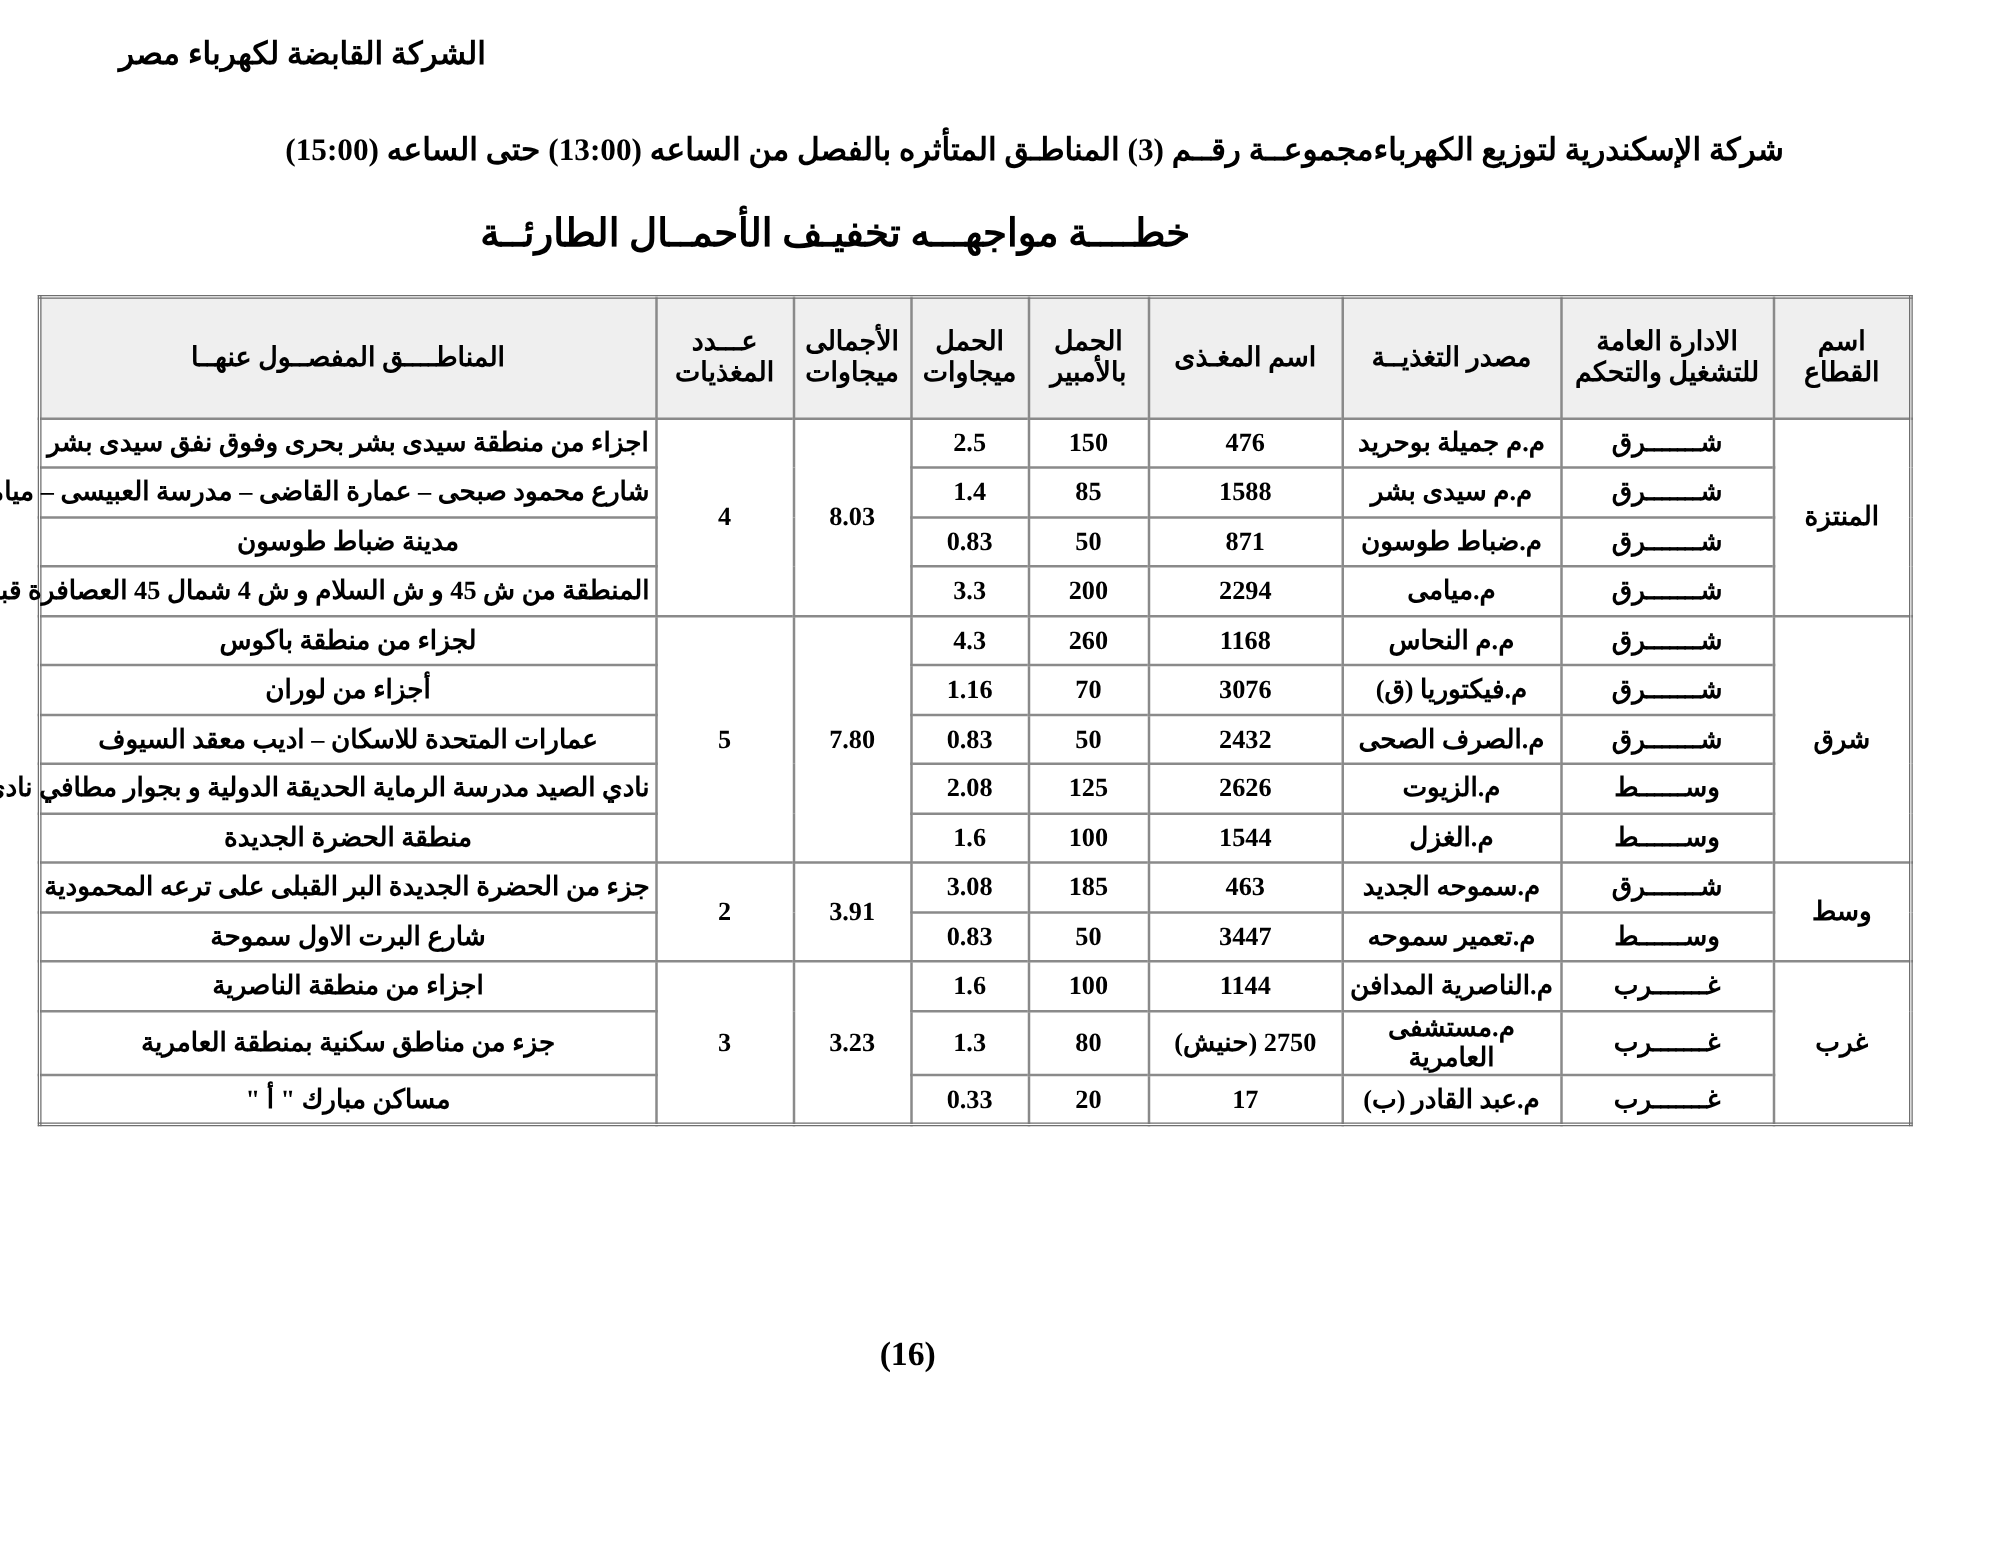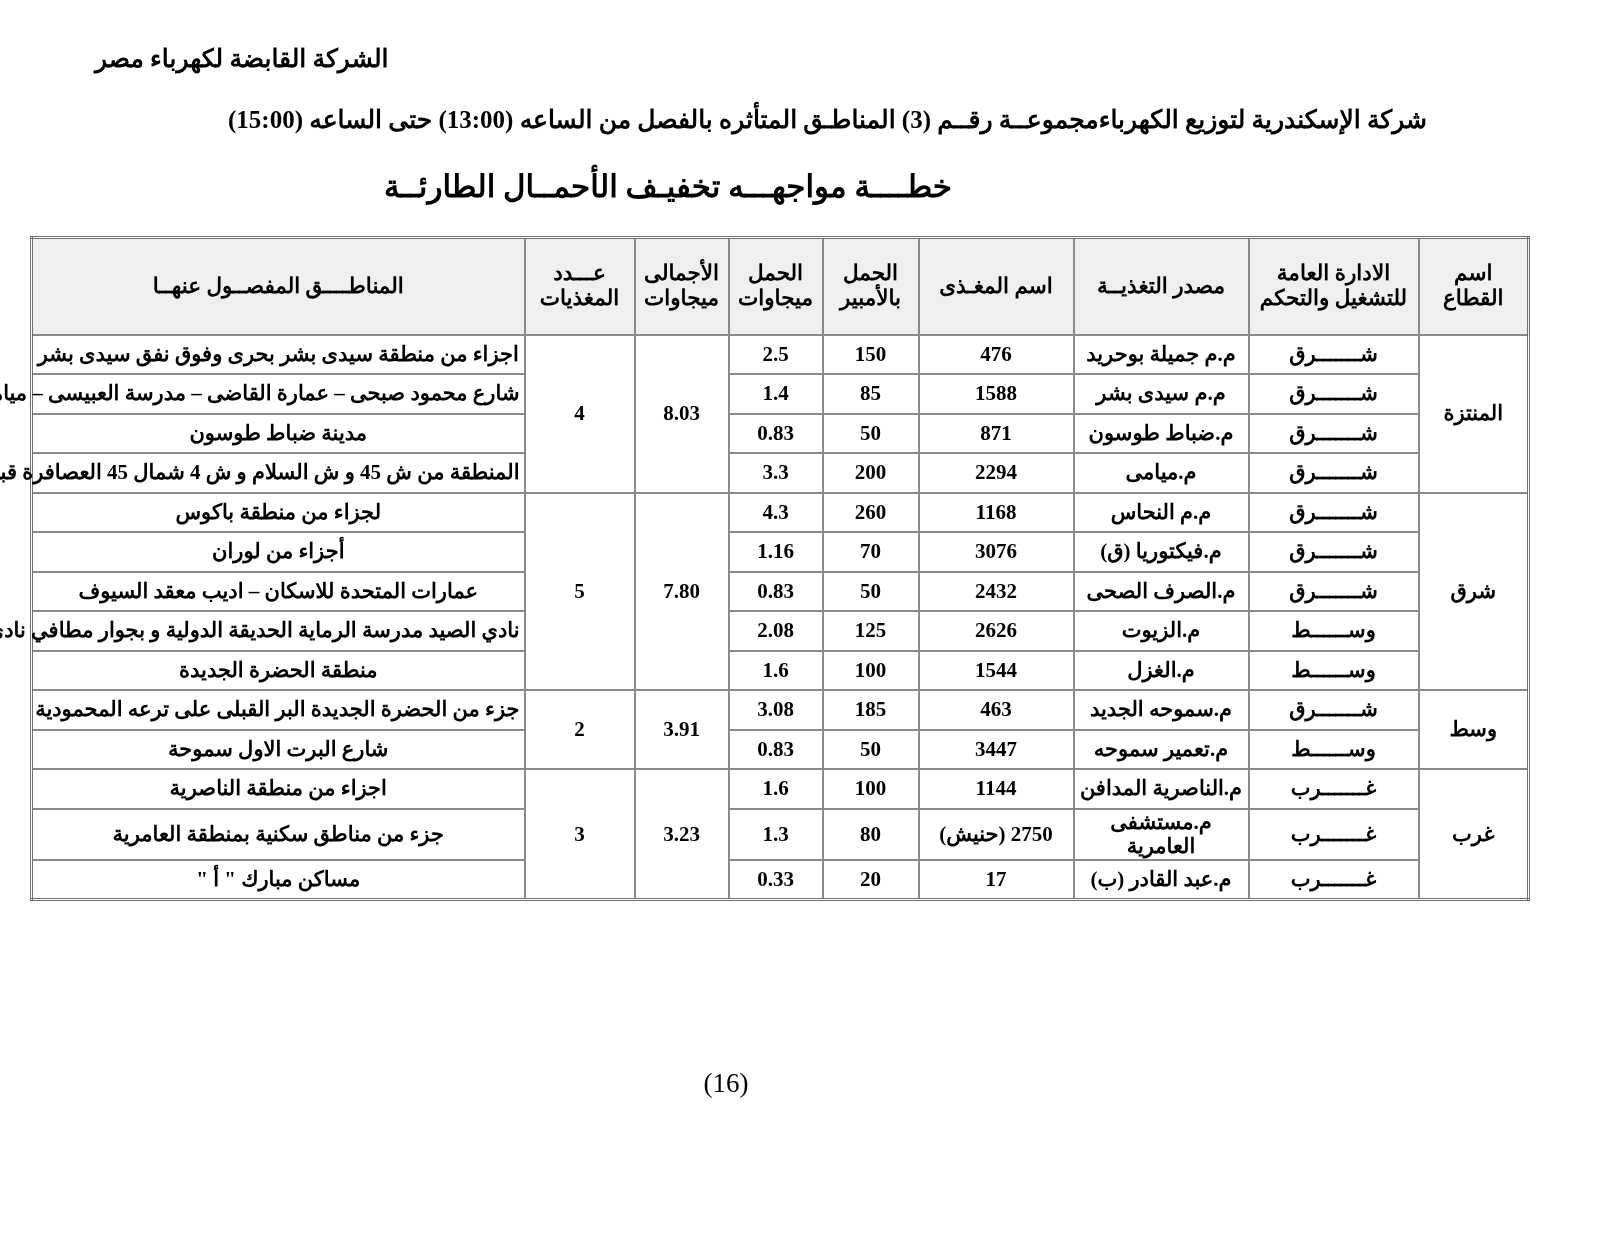--- a/index.html
+++ b/index.html
@@ -27,21 +27,21 @@
   .hdr-row {
     position: absolute;
     width: 100%;
     display: flex;
     justify-content: space-between;
     align-items: baseline;
     direction: rtl;
     box-sizing: border-box;
     padding: 0 40px 0 95px;
   }
-  .hdr-row-1 { top: 44px; }
+  .hdr-row-1 { top: 28px; }
   .hdr-row-2 { top: 105px; }
 
   .org-line-1 {
     font-size: 25px;
     font-weight: 700;
     letter-spacing: 0;
     white-space: nowrap;
     margin-right: auto;
   }
   .org-line-2 {
@@ -124,21 +124,21 @@
   .cell-admin  { letter-spacing: 0.5px; border-radius: 12px; }
   .hdr-two-line span { display: block; }
 
   .page-number {
     position: absolute;
     top: 1068px;
     left: 0;
     width: 1452px;
     text-align: center;
     font-size: 27px;
-    font-weight: 400;
+    font-weight: 700;
     direction: ltr;
   }
 </style>
 </head>
 <body>
 
 <div class="page">
 
   <div class="hdr-row hdr-row-1">
     <div class="org-line-1">الشركة القابضة لكهرباء مصر</div>

